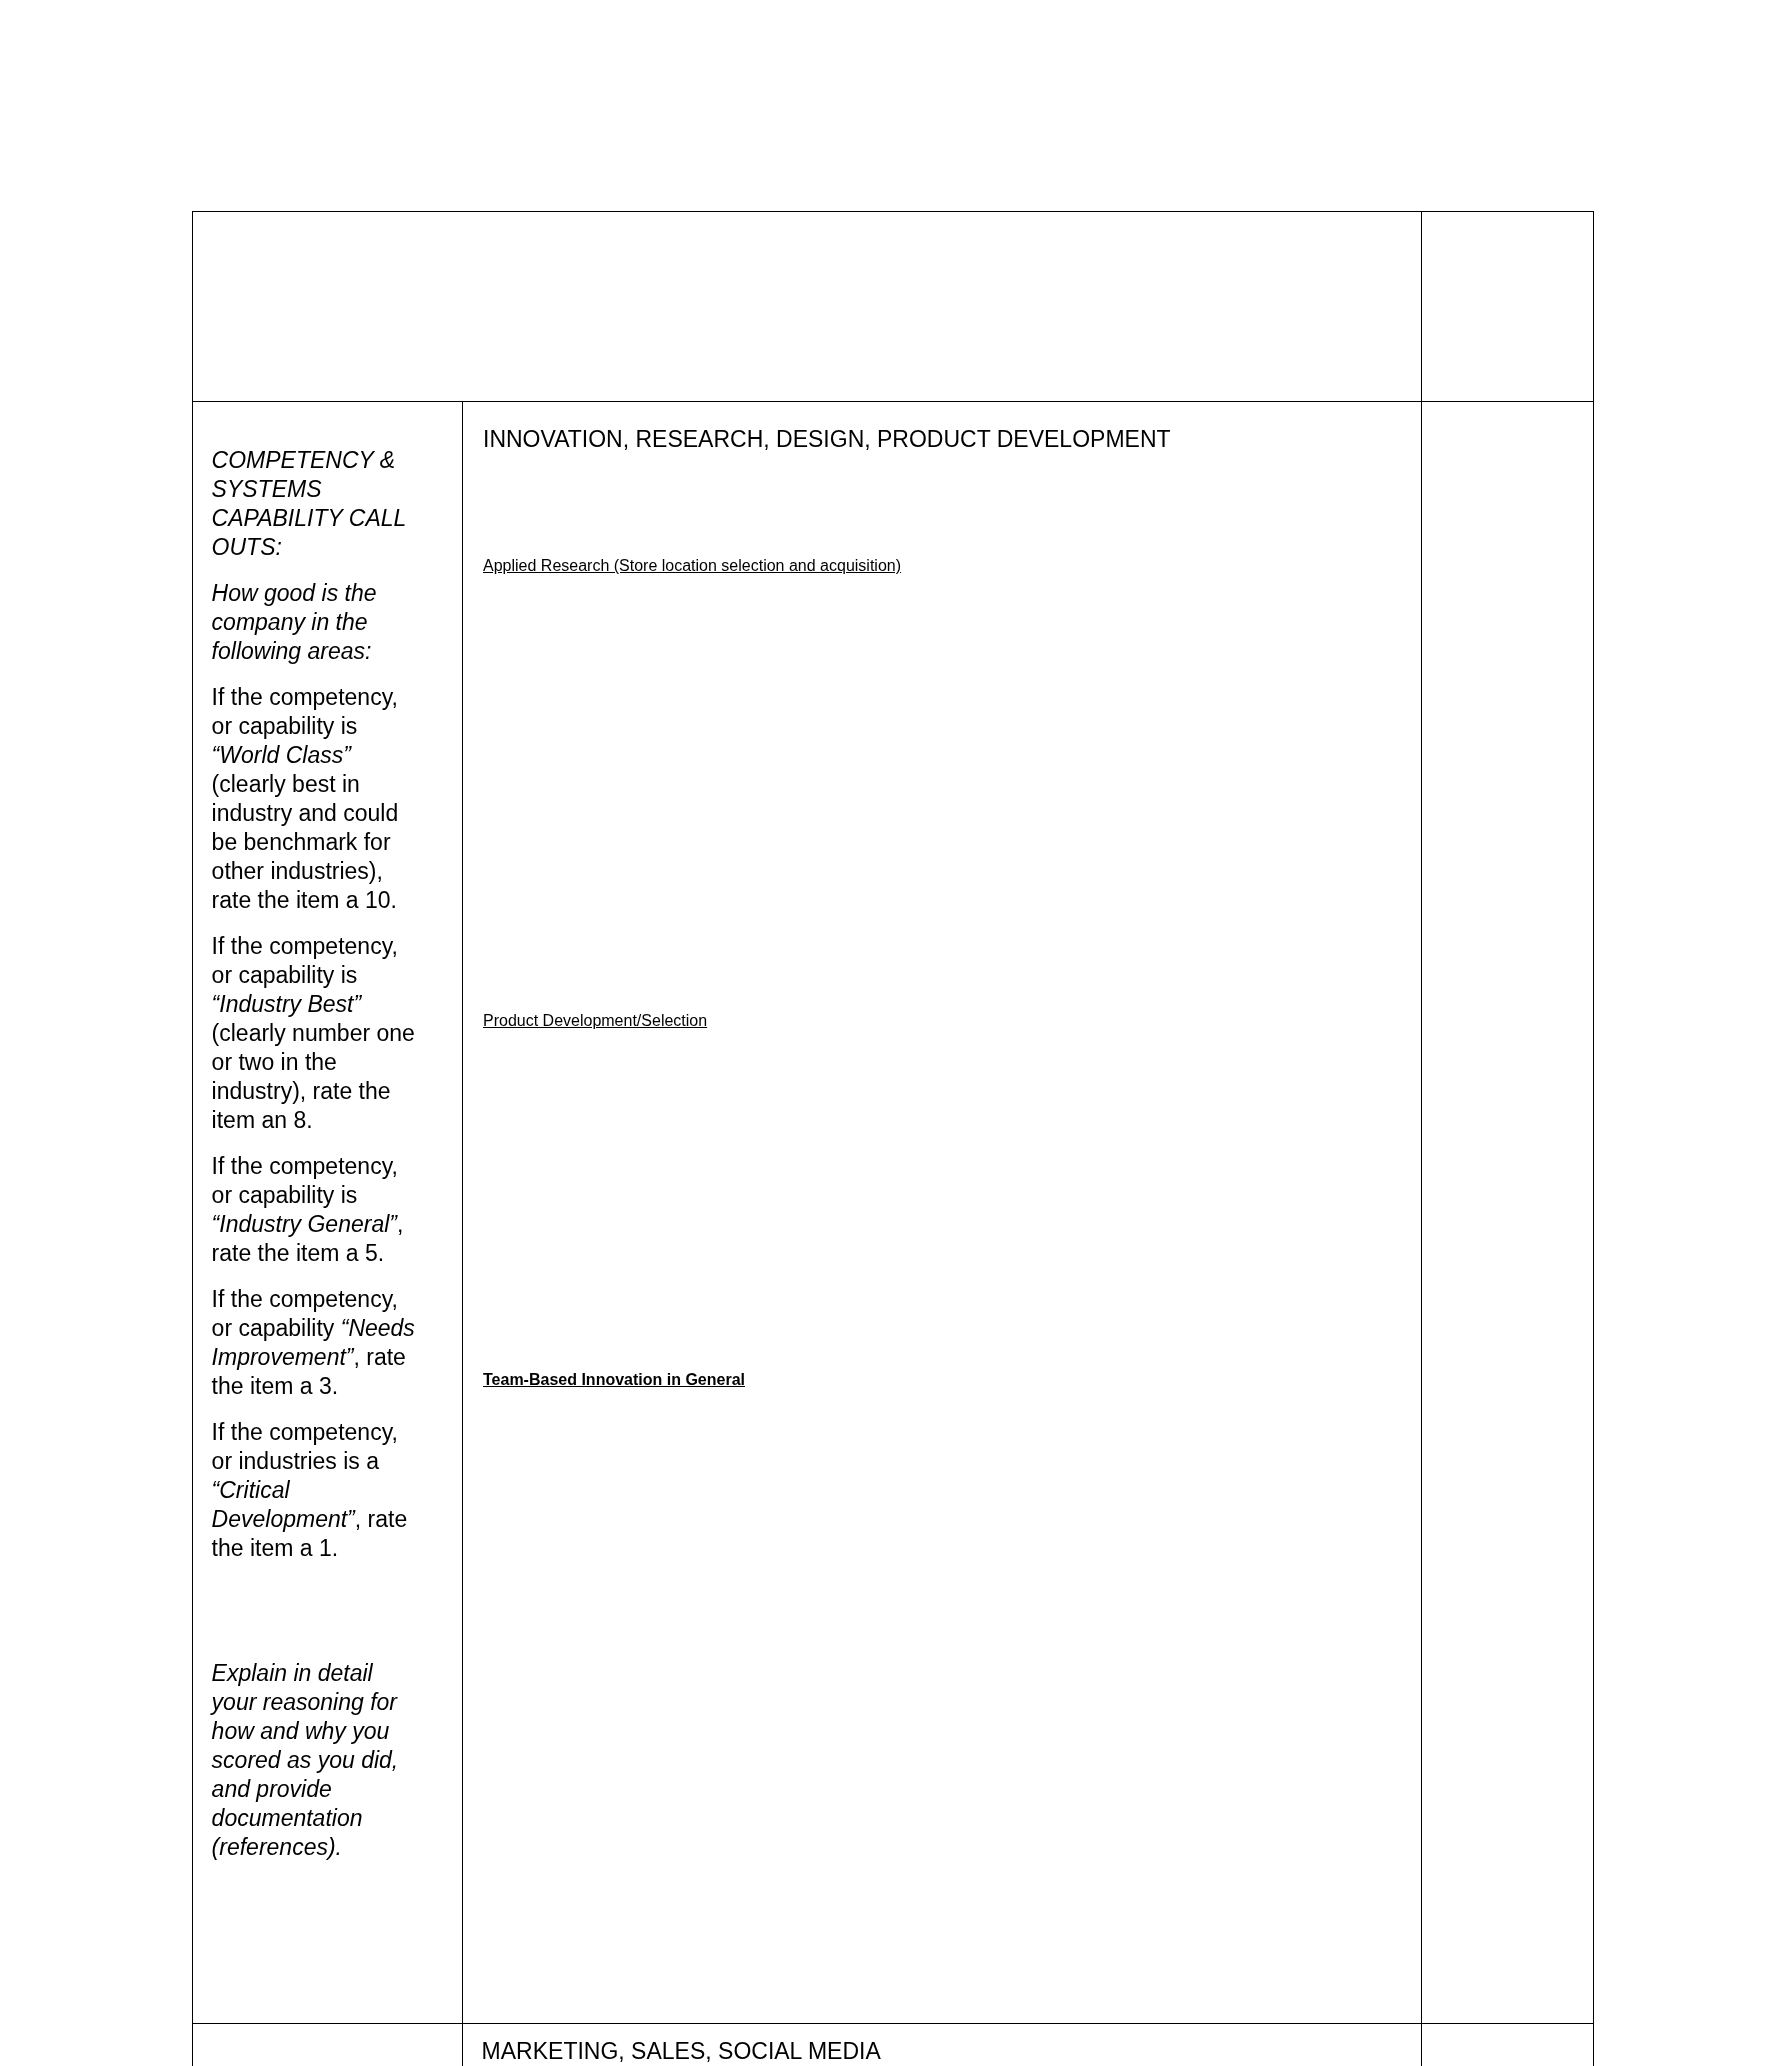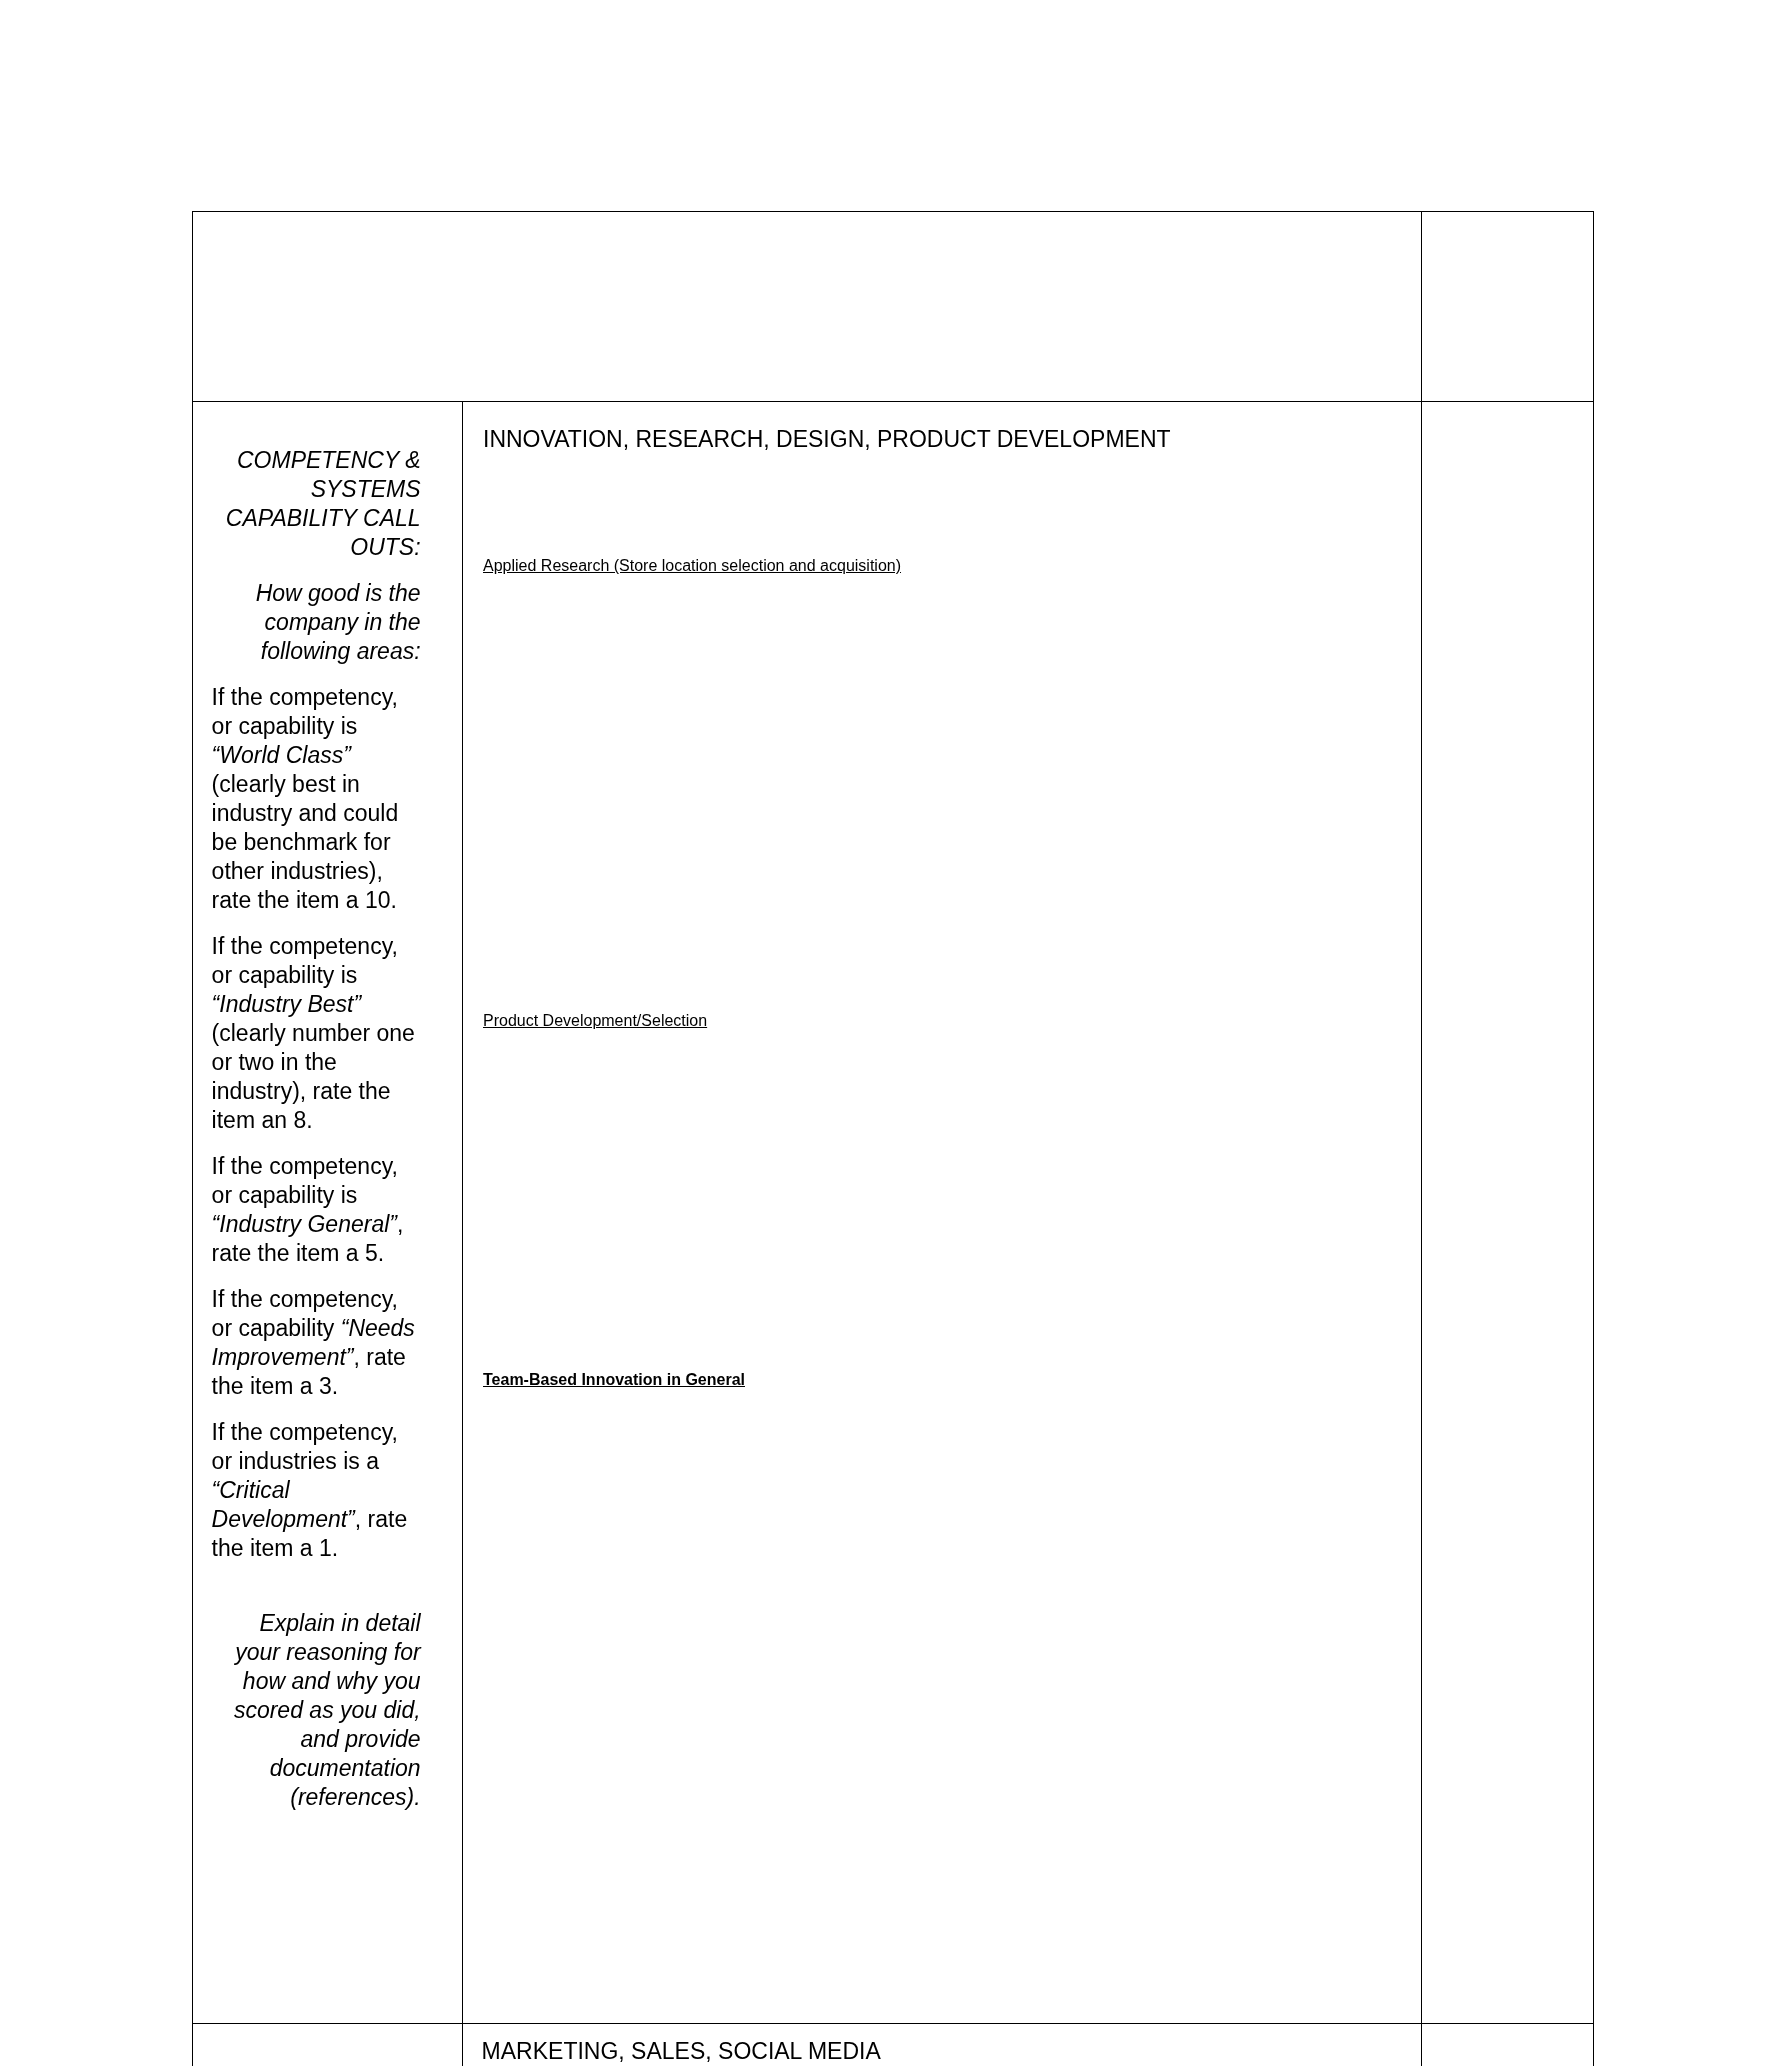--- a/index.html
+++ b/index.html
@@ -34,22 +34,22 @@
   td.instructions {
     padding: 20.7px 18.6px 0 18.6px;
     font-size: 23px;
     line-height: 29px;
   }
   td.instructions p {
     width: 209px;
     margin-top: 17px;
   }
   td.instructions p.first { margin-top: 23px; }
-  td.instructions p.gap { margin-top: 46px; }
-  .it, td.instructions em { font-style: italic; text-align: right; }
+  td.instructions p.gap { margin-top: 96px; }
+  .it, td.instructions em { font-style: italic; }
 
   td.content { position: relative; }
   .h {
     font-weight: normal;
     font-size: 23px;
     line-height: 29px;
   }
   .u {
     font-size: 16px;
     line-height: 29px;

